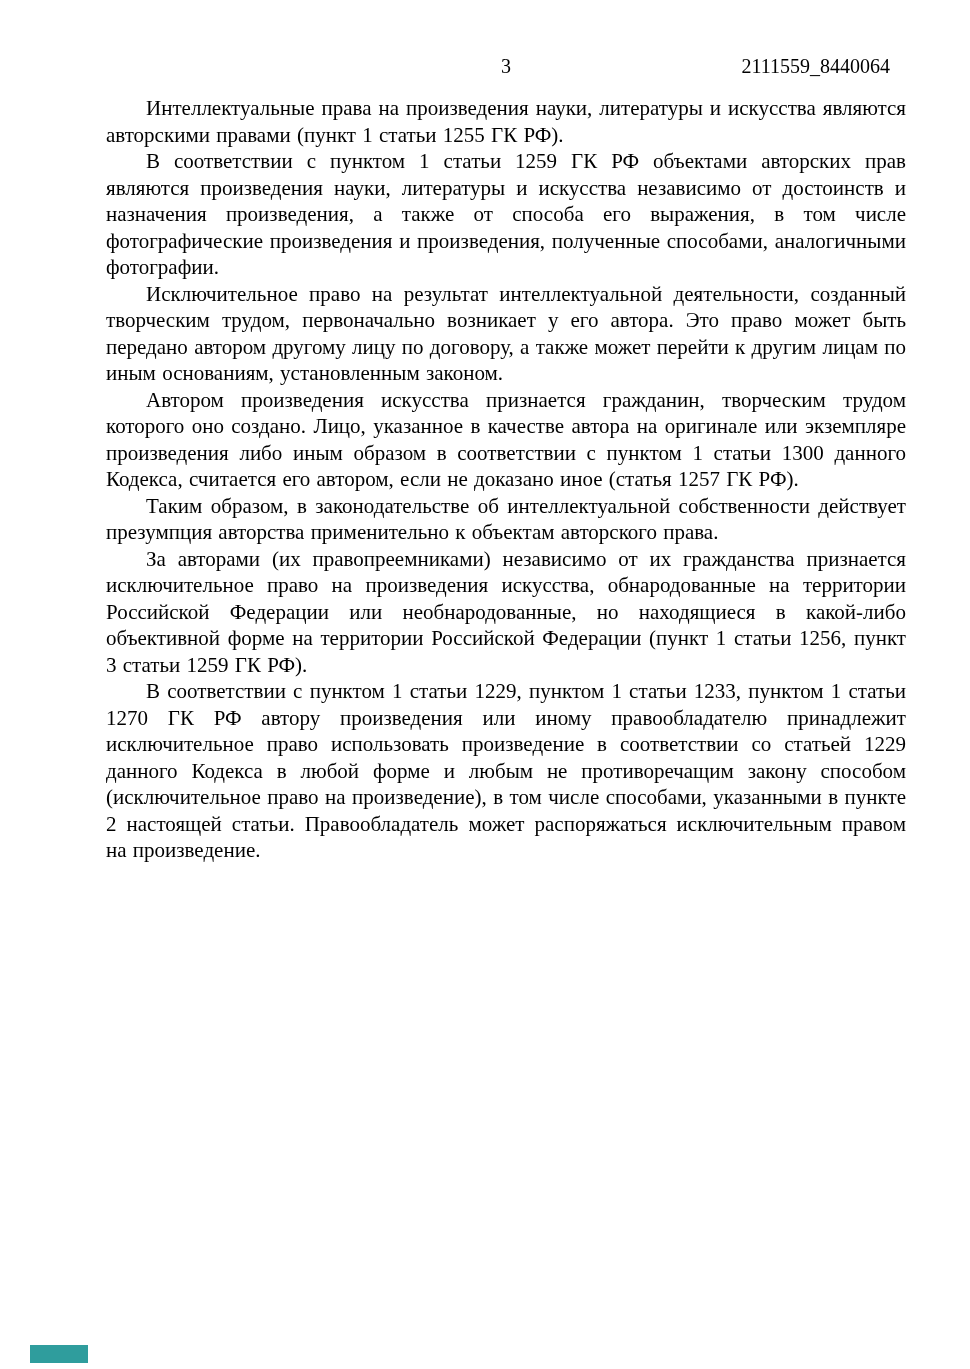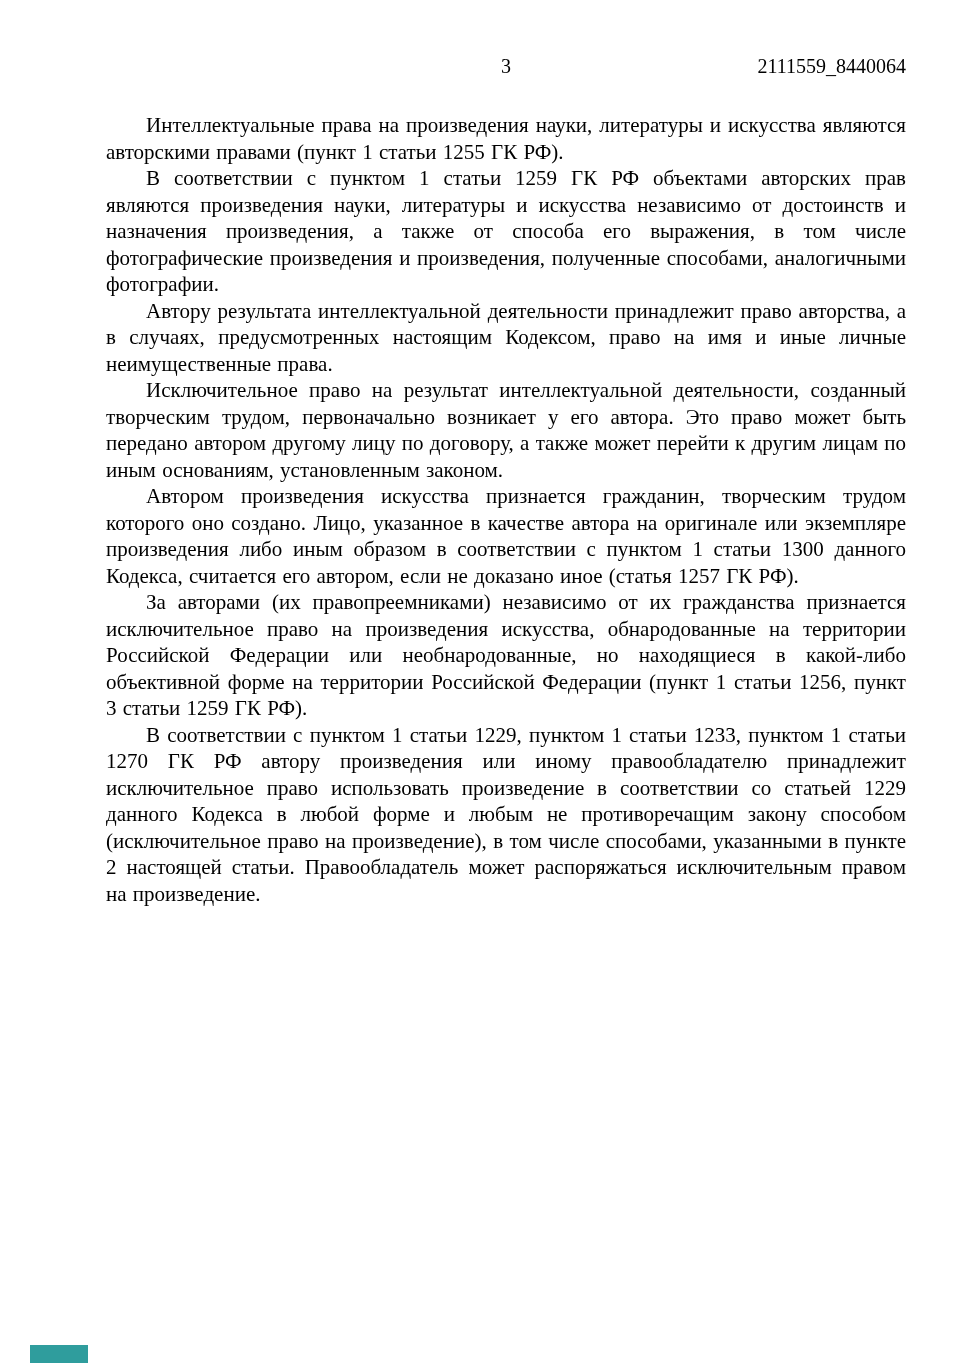--- a/index.html
+++ b/index.html
@@ -28,26 +28,26 @@
 
   .page-number {
     position: absolute;
     left: 50%;
     transform: translateX(-50%);
     top: 0;
   }
 
   .doc-id {
     position: absolute;
-    right: 0;
+    right: 16px;
     top: 0;
   }
 
   .doc-body {
-    margin-top: 33px;
+    margin-top: 16px;
   }
 
   .doc-body p.para {
     font-size: 21px;
     line-height: 26.5px;
     text-align: justify;
     text-indent: 40px;
     word-spacing: 1px;
   }
 
@@ -65,22 +65,22 @@
 <div class="page">
 
   <header class="page-header">
     <span class="page-number">3</span>
     <span class="doc-id">2111559_8440064</span>
   </header>
 
   <main class="doc-body">
       <p class="para">Интеллектуальные права на произведения науки, литературы и искусства являются авторскими правами (пункт 1 статьи 1255 ГК РФ).</p>
       <p class="para">В соответствии с пунктом 1 статьи 1259 ГК РФ объектами авторских прав являются произведения науки, литературы и искусства независимо от достоинств и назначения произведения, а также от способа его выражения, в том числе фотографические произведения и произведения, полученные способами, аналогичными фотографии.</p>
-      <p class="para">Автору результата интеллектуальной деятельности принадлежит право авторства, а в случаях, предусмотренных настоящим Кодексом, право на имя и иные личные неимущественные права.</p>
       <p class="para">Исключительное право на результат интеллектуальной деятельности, созданный творческим трудом, первоначально возникает у его автора. Это право может быть передано автором другому лицу по договору, а также может перейти к другим лицам по иным основаниям, установленным законом.</p>
       <p class="para">Автором произведения искусства признается гражданин, творческим трудом которого оно создано. Лицо, указанное в качестве автора на оригинале или экземпляре произведения либо иным образом в соответствии с пунктом 1 статьи 1300 данного Кодекса, считается его автором, если не доказано иное (статья 1257 ГК РФ).</p>
+      <p class="para">Таким образом, в законодательстве об интеллектуальной собственности действует презумпция авторства применительно к объектам авторского права.</p>
       <p class="para">За авторами (их правопреемниками) независимо от их гражданства признается исключительное право на произведения искусства, обнародованные на территории Российской Федерации или необнародованные, но находящиеся в какой-либо объективной форме на территории Российской Федерации (пункт 1 статьи 1256, пункт 3 статьи 1259 ГК РФ).</p>
       <p class="para">В соответствии с пунктом 1 статьи 1229, пунктом 1 статьи 1233, пунктом 1 статьи 1270 ГК РФ автору произведения или иному правообладателю принадлежит исключительное право использовать произведение в соответствии со статьей 1229 данного Кодекса в любой форме и любым не противоречащим закону способом (исключительное право на произведение), в том числе способами, указанными в пункте 2 настоящей статьи. Правообладатель может распоряжаться исключительным правом на произведение.</p>
     </main>
 
   <div class="corner-mark" style="background: rgb(47, 157, 157);"></div>
 
 </div>
 
 </body></html>

